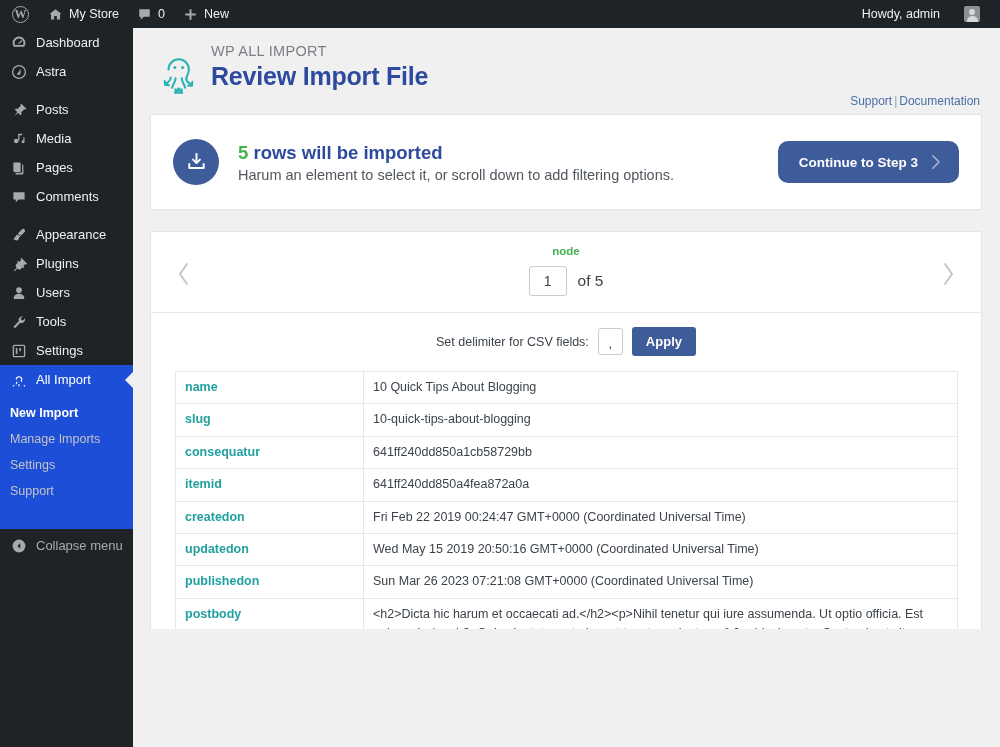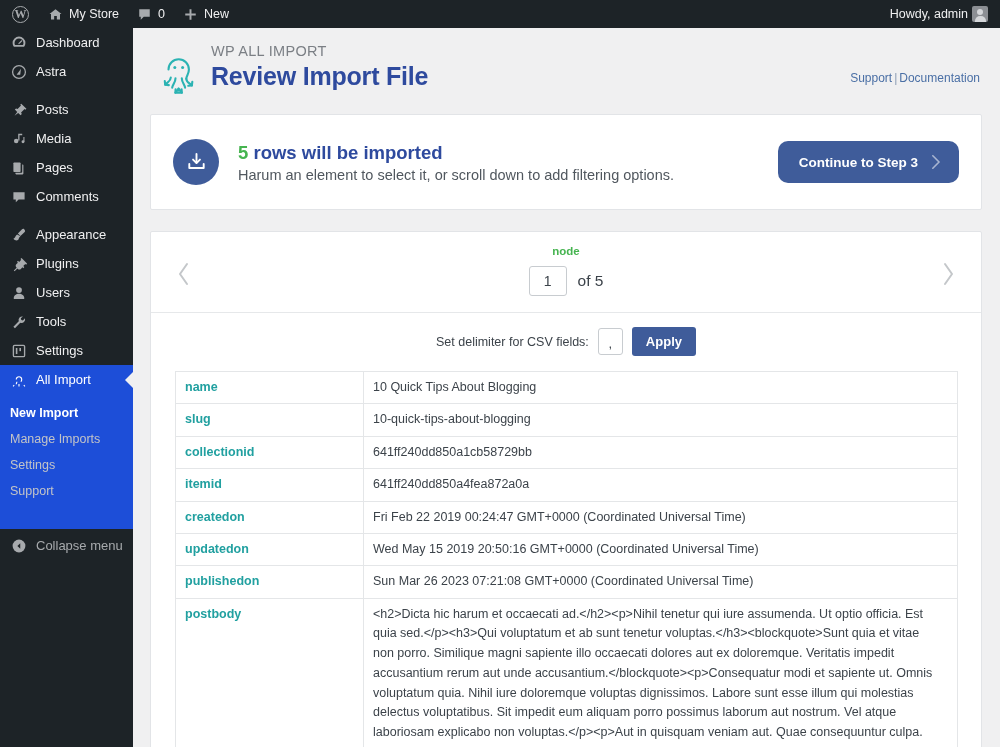--- a/index.html
+++ b/index.html
@@ -23,21 +23,21 @@
     font-size: 12.5px;
     z-index: 30;
   }
   .ab-item {
     display: flex; align-items: center; gap: 6px;
     height: 28px; padding: 0 9px;
     color: #f0f0f1; white-space: nowrap;
   }
   .ab-item.logo { padding: 0 10px 0 12px; }
   .ab-spacer { flex: 1; }
-  .ab-right { display: flex; align-items: center; gap: 4px; padding-right: 12px; }
+  .ab-right { display: flex; align-items: center; gap: 24px; padding-right: 20px; }
   .ab-avatar {
     width: 16px; height: 16px; background: #8c8f94;
     border-radius: 2px; position: relative; overflow: hidden;
   }
   .ab-avatar::before {
     content: ""; position: absolute; left: 5px; top: 2.5px;
     width: 6px; height: 6px; border-radius: 50%; background: #d5d7da;
   }
   .ab-avatar::after {
     content: ""; position: absolute; left: 2.5px; top: 9.5px;
@@ -87,21 +87,21 @@
   .collapse {
     display: flex; align-items: center; gap: 9px;
     height: 30px; padding-left: 10px; margin-top: 2px;
     color: #a7aaad; font-size: 13px;
   }
   .collapse .mi-icon { width: 17px; display: flex; justify-content: center; color: #a7aaad; }
 
   
   .content {
     position: absolute; top: 28px; left: 133px;
-    width: 867px; height: 719px;
+    width: 867px; height: 601px;
     background: #f0f0f1;
     overflow: hidden;
   }
   .wrap { padding: 0 18px 0 17px; }
 
   
   .pagehead {
     display: flex; align-items: flex-start;
     padding: 16px 0 16px 5px; position: relative;
   }
@@ -109,21 +109,21 @@
   .head-text { margin-left: 9px; }
   .head-kicker {
     color: #7b7f85; font-size: 14.5px; letter-spacing: .3px;
     line-height: 1.1; margin-bottom: 3px;
   }
   .head-title {
     color: #2e4a9e; font-size: 25px; font-weight: bold;
     letter-spacing: -.2px; line-height: 1.1;
   }
   .head-links {
-    position: absolute; right: 2px; bottom: 29px;
+    position: absolute; right: 2px; bottom: 6px;
     font-size: 12px; color: #4a6fa5;
   }
   .head-links a { color: #4a6fa5; text-decoration: none; }
   .head-links .sep { color: #8b9cb5; margin: 0 2px; }
 
   
   .panel {
     background: #fff; border: 1px solid #e2e4e7;
     border-radius: 2px;
   }
@@ -472,21 +472,21 @@
           <tbody>
             <tr>
               <td class="fname">name</td>
               <td class="fval">10 Quick Tips About Blogging</td>
             </tr>
             <tr>
               <td class="fname">slug</td>
               <td class="fval">10-quick-tips-about-blogging</td>
             </tr>
             <tr>
-              <td class="fname">collectionid</td>
+              <td class="fname">consequatur</td>
               <td class="fval">641ff240dd850a1cb58729bb</td>
             </tr>
             <tr>
               <td class="fname">itemid</td>
               <td class="fval">641ff240dd850a4fea872a0a</td>
             </tr>
             <tr>
               <td class="fname">createdon</td>
               <td class="fval">Fri Feb 22 2019 00:24:47 GMT+0000 (Coordinated Universal Time)</td>
             </tr>

